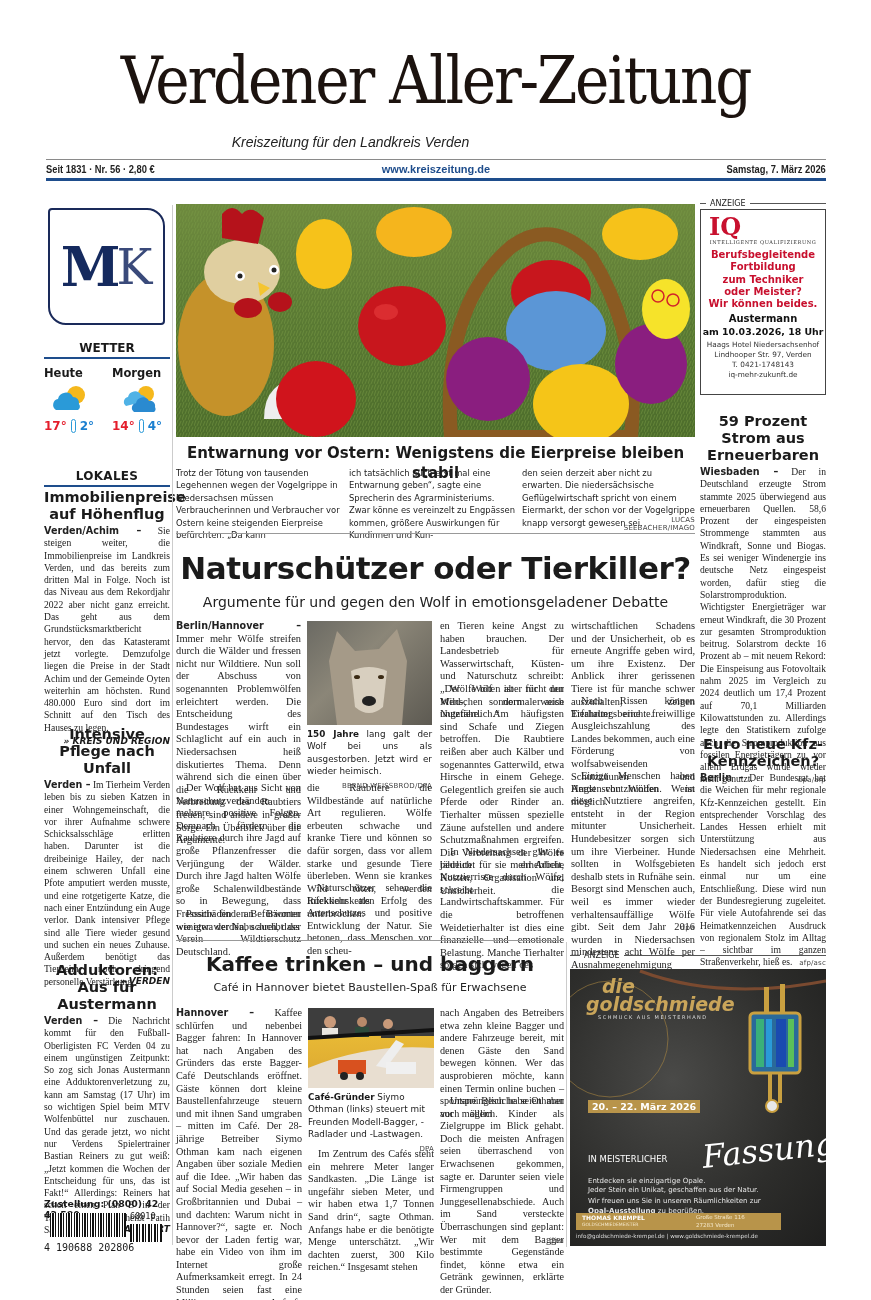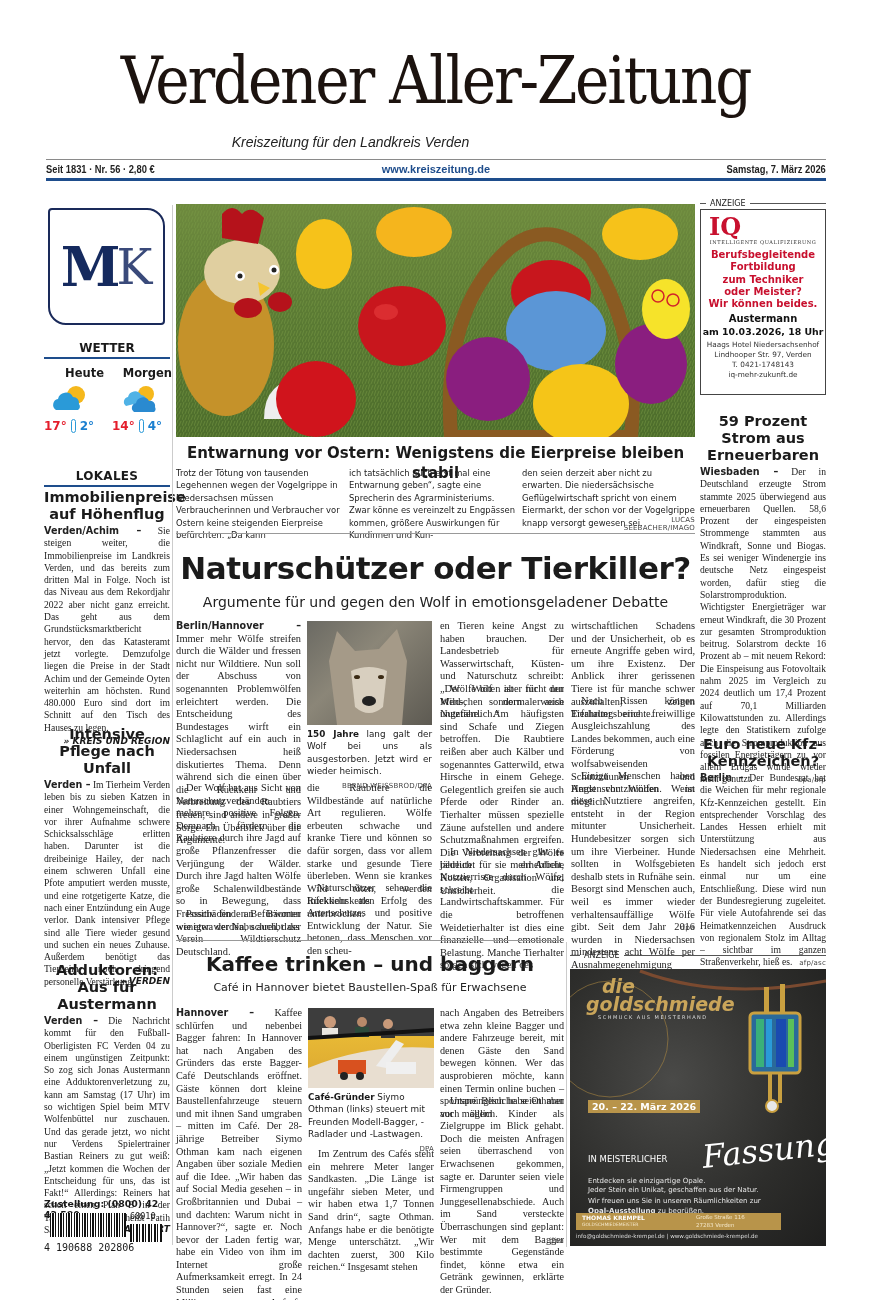--- a/index.html
+++ b/index.html
@@ -18,21 +18,21 @@
   .infobar .right { position: absolute; right: 0; top: 0; transform: scaleX(0.85); transform-origin: right; }
 
   
   .mk-logo { left: 48px; top: 208px; width: 117px; height: 117px; border: 2px solid #1a2a5a; border-radius: 4px 18px 4px 18px; display: flex; align-items: center; justify-content: center; }
   .mk-logo span { font-family: "DejaVu Serif", serif; font-size: 54px; font-weight: bold; color: #152a5e; letter-spacing: -4px; }
   .mk-logo .k { font-weight: normal; color: #3a4a7a; font-size: 48px; letter-spacing: 0; }
 
   
   .weather-title { left: 46px; top: 341px; width: 122px; text-align: center; font-family: "DejaVu Sans", sans-serif; font-size: 12px; font-weight: bold; }
   .weather-rule { left: 44px; top: 357px; width: 126px; height: 2px; background: #1e4d8c; }
-  .weather-day { font-family: "DejaVu Sans", sans-serif; font-size: 11.5px; font-weight: bold; text-align: right; }
+  .weather-day { font-family: "DejaVu Sans", sans-serif; font-size: 11.5px; font-weight: bold; text-align: left; }
   .cloud { width: 40px; height: 30px; }
   .temp-hi { color: #e41d2b; font-family: "DejaVu Sans", sans-serif; font-size: 12px; font-weight: bold; }
   .temp-lo { color: #1a7fd0; font-family: "DejaVu Sans", sans-serif; font-size: 12px; font-weight: bold; }
 
   
   .section-head { font-family: "DejaVu Sans", sans-serif; font-size: 12px; font-weight: bold; text-align: center; letter-spacing: 0.3px; }
   .sec-rule { height: 2px; background: #1e4d8c; }
 
   
   .hl { font-family: "DejaVu Sans", sans-serif; font-weight: bold; color: #1b1b1b; text-align: center; }

